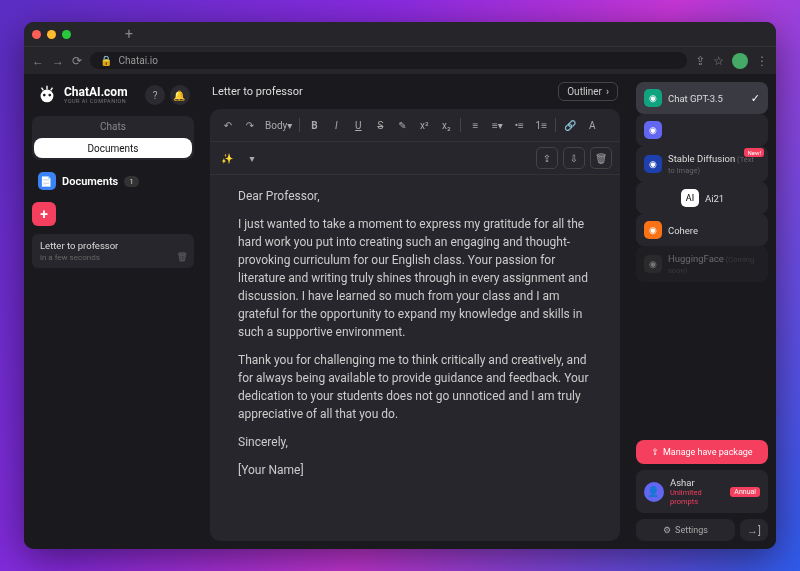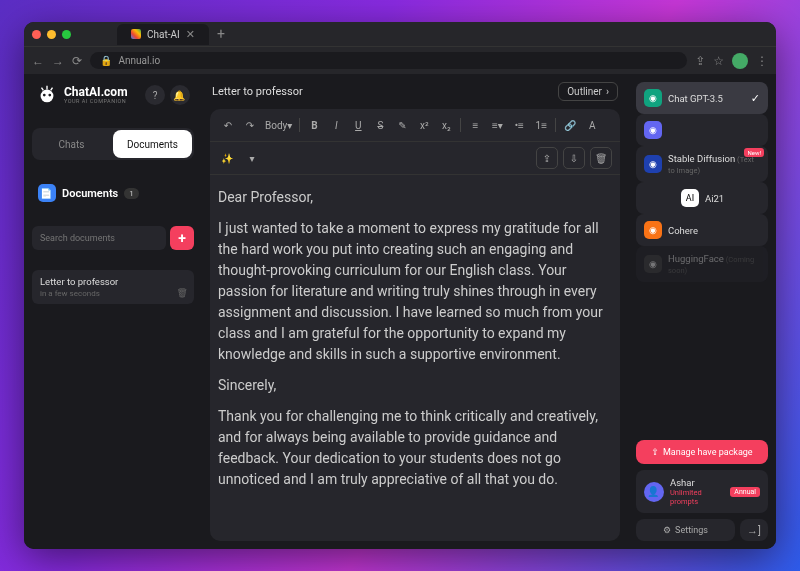--- a/index.html
+++ b/index.html
@@ -12,28 +12,28 @@
 .btab { background:#1a1a1e; padding:4px 14px; border-radius:6px 6px 0 0; display:flex; align-items:center; gap:6px; font-size:10px; color:#ccc; }
 .btab .fav { width:10px;height:10px;border-radius:2px;background:linear-gradient(45deg,#4285f4,#ea4335,#fbbc05,#34a853); }
 .btab .x { color:#888; cursor:pointer; font-size:11px; }
 .plus { color:#888; margin-left:8px; font-size:14px; }
 .urlbar { height:28px; background:#26262a; display:flex; align-items:center; padding:0 8px; gap:8px; border-top:1px solid #333; }
 .nav-ico { color:#888; font-size:12px; }
 .url-field { flex:1; background:#1a1a1e; border-radius:14px; padding:3px 10px; display:flex; align-items:center; gap:6px; font-size:10px; color:#999; }
 .url-actions { display:flex; gap:8px; align-items:center; }
 .avatar-mini { width:16px;height:16px;border-radius:50%;background:#4a6; }
 .content { flex:1; display:flex; overflow:hidden; }
-.sidebar { width:178px; background:#1a1a1e; display:flex; flex-direction:column; padding:8px; gap:20px; }
+.sidebar { width:178px; background:#1a1a1e; display:flex; flex-direction:column; padding:8px; gap:8px; }
 .logo-row { display:flex; align-items:center; gap:6px; padding:2px 4px; }
 .logo-ico { width:22px;height:22px; }
 .logo-txt { color:#fff; font-size:12px; font-weight:700; line-height:1; }
 .logo-sub { color:#777; font-size:5.5px; letter-spacing:0.5px; }
 .logo-right { margin-left:auto; display:flex; gap:5px; }
 .circ-btn { width:20px;height:20px;border-radius:50%;background:#2a2a30;display:flex;align-items:center;justify-content:center;color:#aaa;font-size:10px;cursor:pointer; }
-.seg { display:flex; background:#26262c; border-radius:8px; overflow:hidden; height:32px; }
+.seg { display:flex; background:#26262c; border-radius:8px; overflow:hidden; height:44px;flex-direction:column; }
 .seg-btn { flex:1; display:flex; align-items:center; justify-content:center; font-size:10px; color:#888; cursor:pointer; }
 .seg-btn.active { background:#fff; color:#111; border-radius:8px; margin:2px; }
 .doc-header { display:flex; align-items:center; gap:6px; padding:4px 6px; }
 .doc-ico { width:18px;height:18px;border-radius:5px;background:#3b82f6;display:flex;align-items:center;justify-content:center;color:#fff;font-size:10px; }
 .doc-title { color:#fff; font-size:11px; font-weight:600; }
 .badge-ct { background:#333;color:#ccc;font-size:8px;padding:1px 5px;border-radius:8px; }
 .search-row { display:flex; gap:4px; }
 .search-in { flex:1; background:#26262c; border:none; border-radius:6px; padding:5px 8px; font-size:9px; color:#888; }
 .add-btn { width:24px;height:24px;border-radius:6px;background:#f43f5e;display:flex;align-items:center;justify-content:center;color:#fff;font-size:14px;font-weight:700;cursor:pointer; }
 .doc-item { background:#26262c; border-radius:6px; padding:6px 8px; cursor:pointer; position:relative; }
@@ -45,21 +45,21 @@
 .ed-title { color:#ddd; font-size:11px; flex:1; }
 .outliner-btn { border:1px solid #444; border-radius:6px; padding:3px 8px; color:#ccc; font-size:10px; display:flex; align-items:center; gap:4px; cursor:pointer; }
 .ed-card { flex:1; margin:0 8px 8px 8px; background:#26262c; border-radius:10px; display:flex; flex-direction:column; overflow:hidden; }
 .toolbar { display:flex; align-items:center; padding:6px 8px; gap:2px; border-bottom:1px solid #333; flex-wrap:wrap; }
 .tb-btn { min-width:20px; height:20px; display:flex; align-items:center; justify-content:center; color:#aaa; font-size:10px; cursor:pointer; border-radius:3px; padding:0 3px; }
 .tb-sep { width:1px; height:14px; background:#444; margin:0 2px; }
 .toolbar2 { display:flex; align-items:center; padding:5px 8px; justify-content:space-between; border-bottom:1px solid #333; }
 .tb2-left { display:flex; gap:4px; }
 .tb2-right { display:flex; gap:5px; }
 .sq-btn { width:22px;height:22px;border:1px solid #444;border-radius:5px;display:flex;align-items:center;justify-content:center;color:#aaa;font-size:10px;cursor:pointer; }
-.ed-body { flex:1; padding:12px 8px; color:#ccc; font-size:14px; line-height:1.5; overflow:auto; }
+.ed-body { flex:1; padding:12px 28px; color:#ccc; font-size:12px; line-height:1.5; overflow:auto; }
 .ed-body p { margin-bottom:10px; }
 .rpanel { width:148px; background:#1a1a1e; display:flex; flex-direction:column; padding:8px; gap:6px; }
 .model { background:#26262c; border-radius:8px; padding:7px 8px; display:flex; align-items:center; gap:6px; cursor:pointer; position:relative; }
 .model.sel { background:#3a3a42; }
 .m-ico { width:18px;height:18px;border-radius:5px;display:flex;align-items:center;justify-content:center;font-size:9px;color:#fff; }
 .m-name { color:#ddd; font-size:9.5px; flex:1; }
 .m-sub { color:#666; font-size:7.5px; }
 .m-check { color:#fff; font-size:11px; }
 .m-new { position:absolute; top:2px; right:4px; background:#f43f5e; color:#fff; font-size:6px; padding:1px 3px; border-radius:3px; }
 .rpanel-spacer { flex:1; }
@@ -77,35 +77,30 @@
 </style>
 </head>
 <body>
 
 <div class="window">
   <div class="titlebar">
     <div class="dot r"></div>
     <div class="dot y"></div>
     <div class="dot g"></div>
     <div class="tabbar">
-      <div class="btab">
-        <span class="fav"></span>
-        <span>Chat-AI</span>
-        <span class="x">✕</span>
-      </div>
       <span class="plus">+</span>
     </div>
   </div>
   <div class="urlbar">
     <span class="nav-ico">←</span>
     <span class="nav-ico">→</span>
     <span class="nav-ico">⟳</span>
     <div class="url-field">
       <span>🔒</span>
-      <span>Annual.io</span>
+      <span>Chatai.io</span>
     </div>
     <div class="url-actions">
       <span class="nav-ico">⇪</span>
       <span class="nav-ico">☆</span>
       <span class="avatar-mini"></span>
       <span class="nav-ico">⋮</span>
     </div>
   </div>
 
   <div class="content">
@@ -130,21 +125,20 @@
       <div class="seg">
         <div class="seg-btn">Chats</div>
         <div class="seg-btn active">Documents</div>
       </div>
       <div class="doc-header">
         <div class="doc-ico">📄</div>
         <div class="doc-title">Documents</div>
         <div class="badge-ct">1</div>
       </div>
       <div class="search-row">
-        <input class="search-in" placeholder="Search documents" style="">
         <div class="add-btn">+</div>
       </div>
       <div class="doc-item">
         <div class="doc-item-t">Letter to professor</div>
         <div class="doc-item-s">in a few seconds</div>
         <span class="doc-del">🗑</span>
       </div>
     </div>
 
     <div class="editor">
@@ -192,22 +186,23 @@
           </div>
           <div class="tb2-right">
             <div class="sq-btn">⇪</div>
             <div class="sq-btn">⇩</div>
             <div class="sq-btn">🗑</div>
           </div>
         </div>
         <div class="ed-body" id="ed-body">
             <p>Dear Professor,</p>
             <p>I just wanted to take a moment to express my gratitude for all the hard work you put into creating such an engaging and thought-provoking curriculum for our English class. Your passion for literature and writing truly shines through in every assignment and discussion. I have learned so much from your class and I am grateful for the opportunity to expand my knowledge and skills in such a supportive environment.</p>
+            <p>Thank you for challenging me to think critically and creatively, and for always being available to provide guidance and feedback. Your dedication to your students does not go unnoticed and I am truly appreciative of all that you do.</p>
             <p>Sincerely,</p>
-            <p>Thank you for challenging me to think critically and creatively, and for always being available to provide guidance and feedback. Your dedication to your students does not go unnoticed and I am truly appreciative of all that you do.</p>
+            <p>[Your Name]</p>
           </div>
       </div>
     </div>
 
     <div class="rpanel">
       <div id="models-container">
           <div class="model sel">
             <div class="m-ico" style="background: rgb(16, 163, 127);">◉</div>
             <div class="m-name">Chat GPT-3.5</div>
             <div class="m-check">✓</div>

